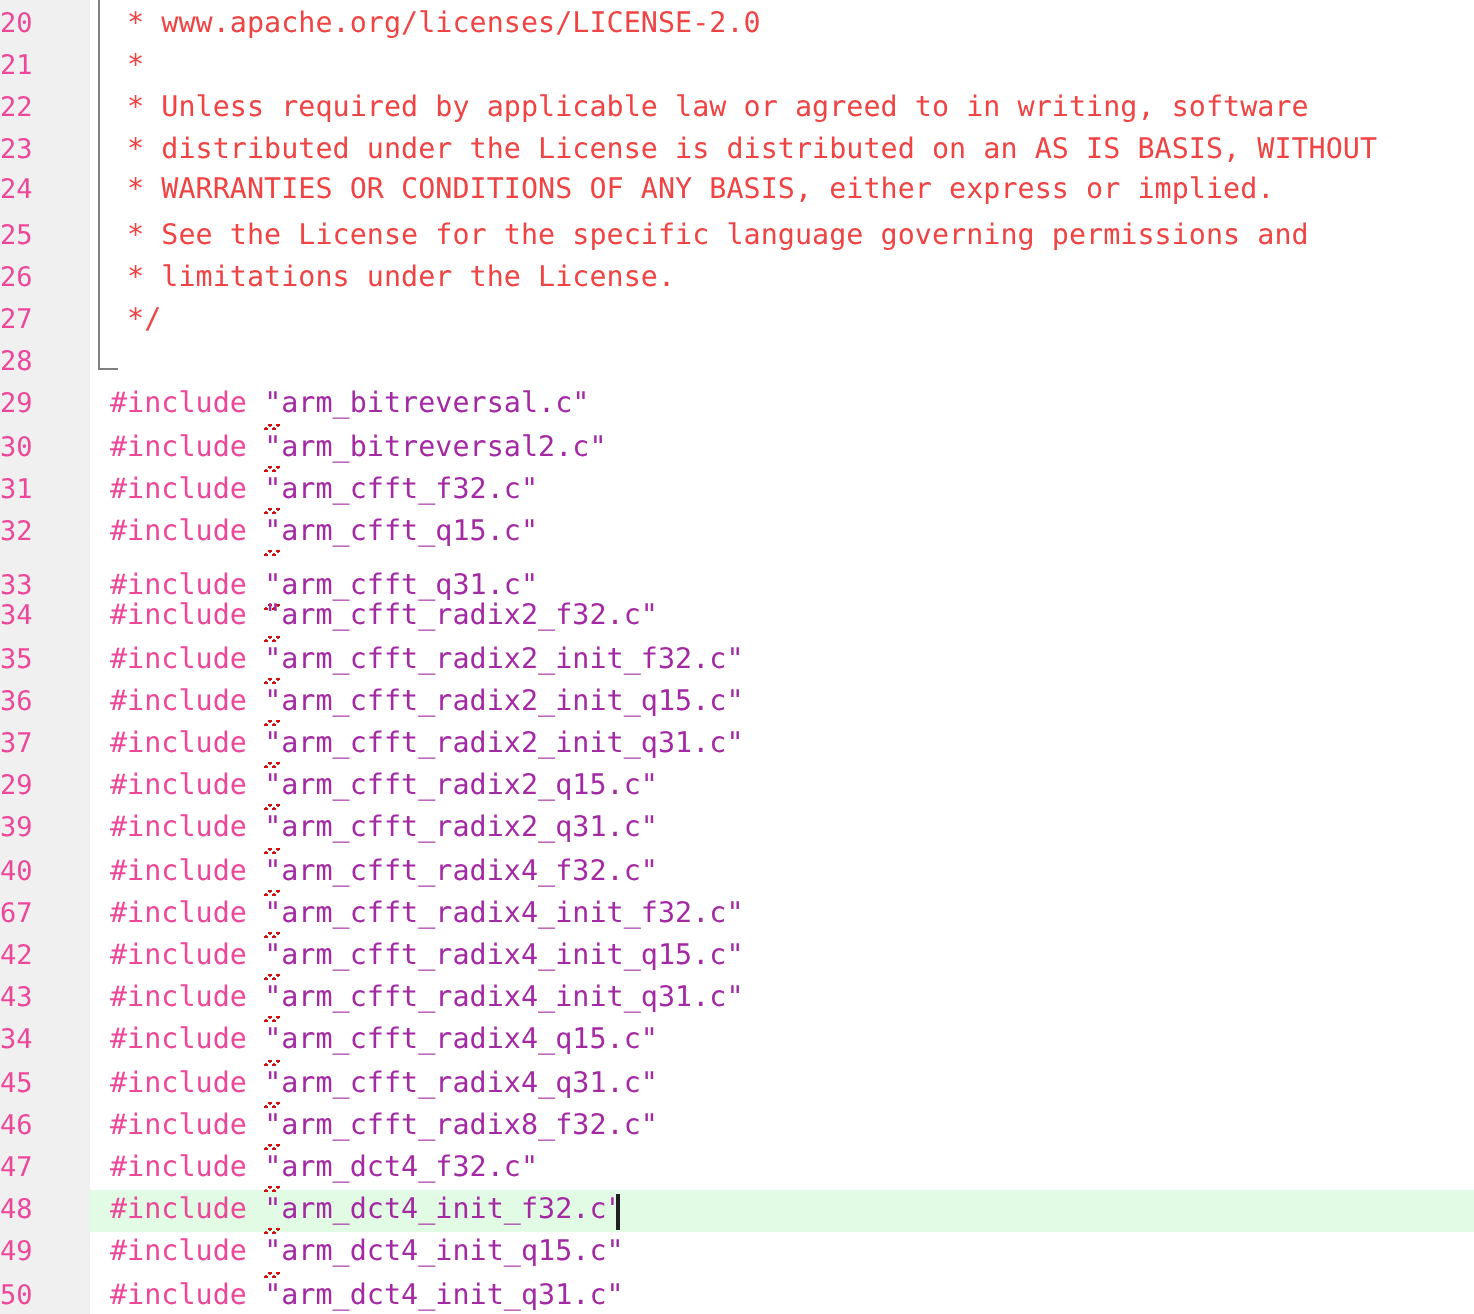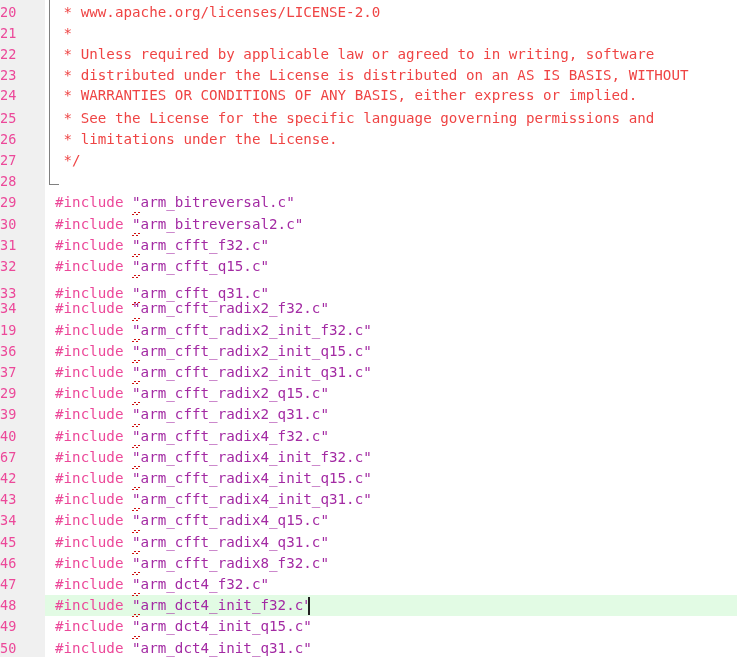--- a/index.html
+++ b/index.html
@@ -191,21 +191,21 @@
       </div>
       <div class="row" style="top: 283px;">
         <div class="lineno">33</div>
         <div class="code"><span class="tok-directive">#include </span><span class="tok-string squiggle">"arm_cfft_q31.c"</span></div>
       </div>
       <div class="row" style="top: 298.3px;">
         <div class="lineno">34</div>
         <div class="code"><span class="tok-directive">#include </span><span class="tok-string squiggle">"arm_cfft_radix2_f32.c"</span></div>
       </div>
       <div class="row" style="top: 319.5px;">
-        <div class="lineno">19</div>
+        <div class="lineno">35</div>
         <div class="code"><span class="tok-directive">#include </span><span class="tok-string squiggle">"arm_cfft_radix2_init_f32.c"</span></div>
       </div>
       <div class="row" style="top: 340.7px;">
         <div class="lineno">36</div>
         <div class="code"><span class="tok-directive">#include </span><span class="tok-string squiggle">"arm_cfft_radix2_init_q15.c"</span></div>
       </div>
       <div class="row" style="top: 361.9px;">
         <div class="lineno">37</div>
         <div class="code"><span class="tok-directive">#include </span><span class="tok-string squiggle">"arm_cfft_radix2_init_q31.c"</span></div>
       </div>

